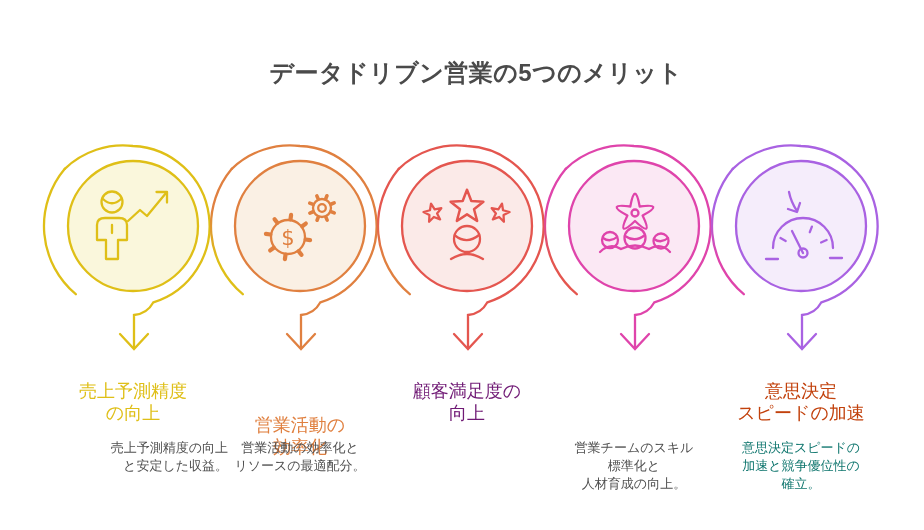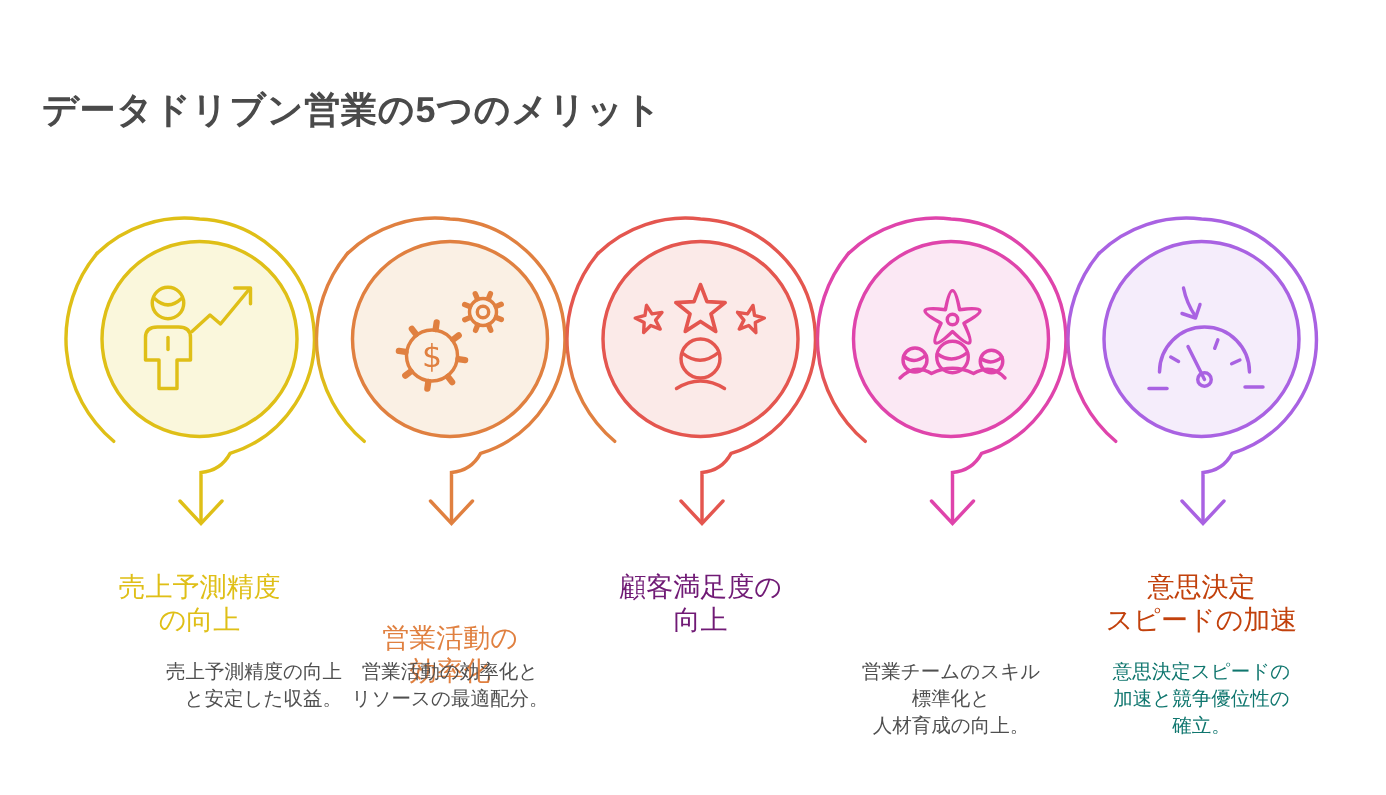--- a/index.html
+++ b/index.html
@@ -3,21 +3,21 @@
 <meta charset="utf-8">
 <style>
   html,body{margin:0;padding:0;}
   body{
     width:924px;height:530px;position:relative;overflow:hidden;
     background:#ffffff;
     font-family:"Liberation Sans","DejaVu Sans",sans-serif;
   }
   .main-title{
     position:absolute;top:57px;left:0;right:0;
-    text-align:left;font-size:24px;font-weight:bold;letter-spacing:.5px;padding-left:28px;
+    text-align:center;font-size:24px;font-weight:bold;letter-spacing:.5px;padding-left:28px;
   }
   .unit{position:absolute;top:0;width:190px;height:530px;}
   .unit svg.swoosh{position:absolute;left:0;top:131px;width:190px;height:228px;overflow:visible;}
   .btitle{
     position:absolute;top:381px;left:0;width:190px;text-align:center;
     font-size:18px;font-weight:normal;line-height:1.2;white-space:pre-line;
   }
   .bdesc{
     position:absolute;top:439px;left:0;width:190px;text-align:center;
     font-size:13px;line-height:1.38;white-space:pre-line;

